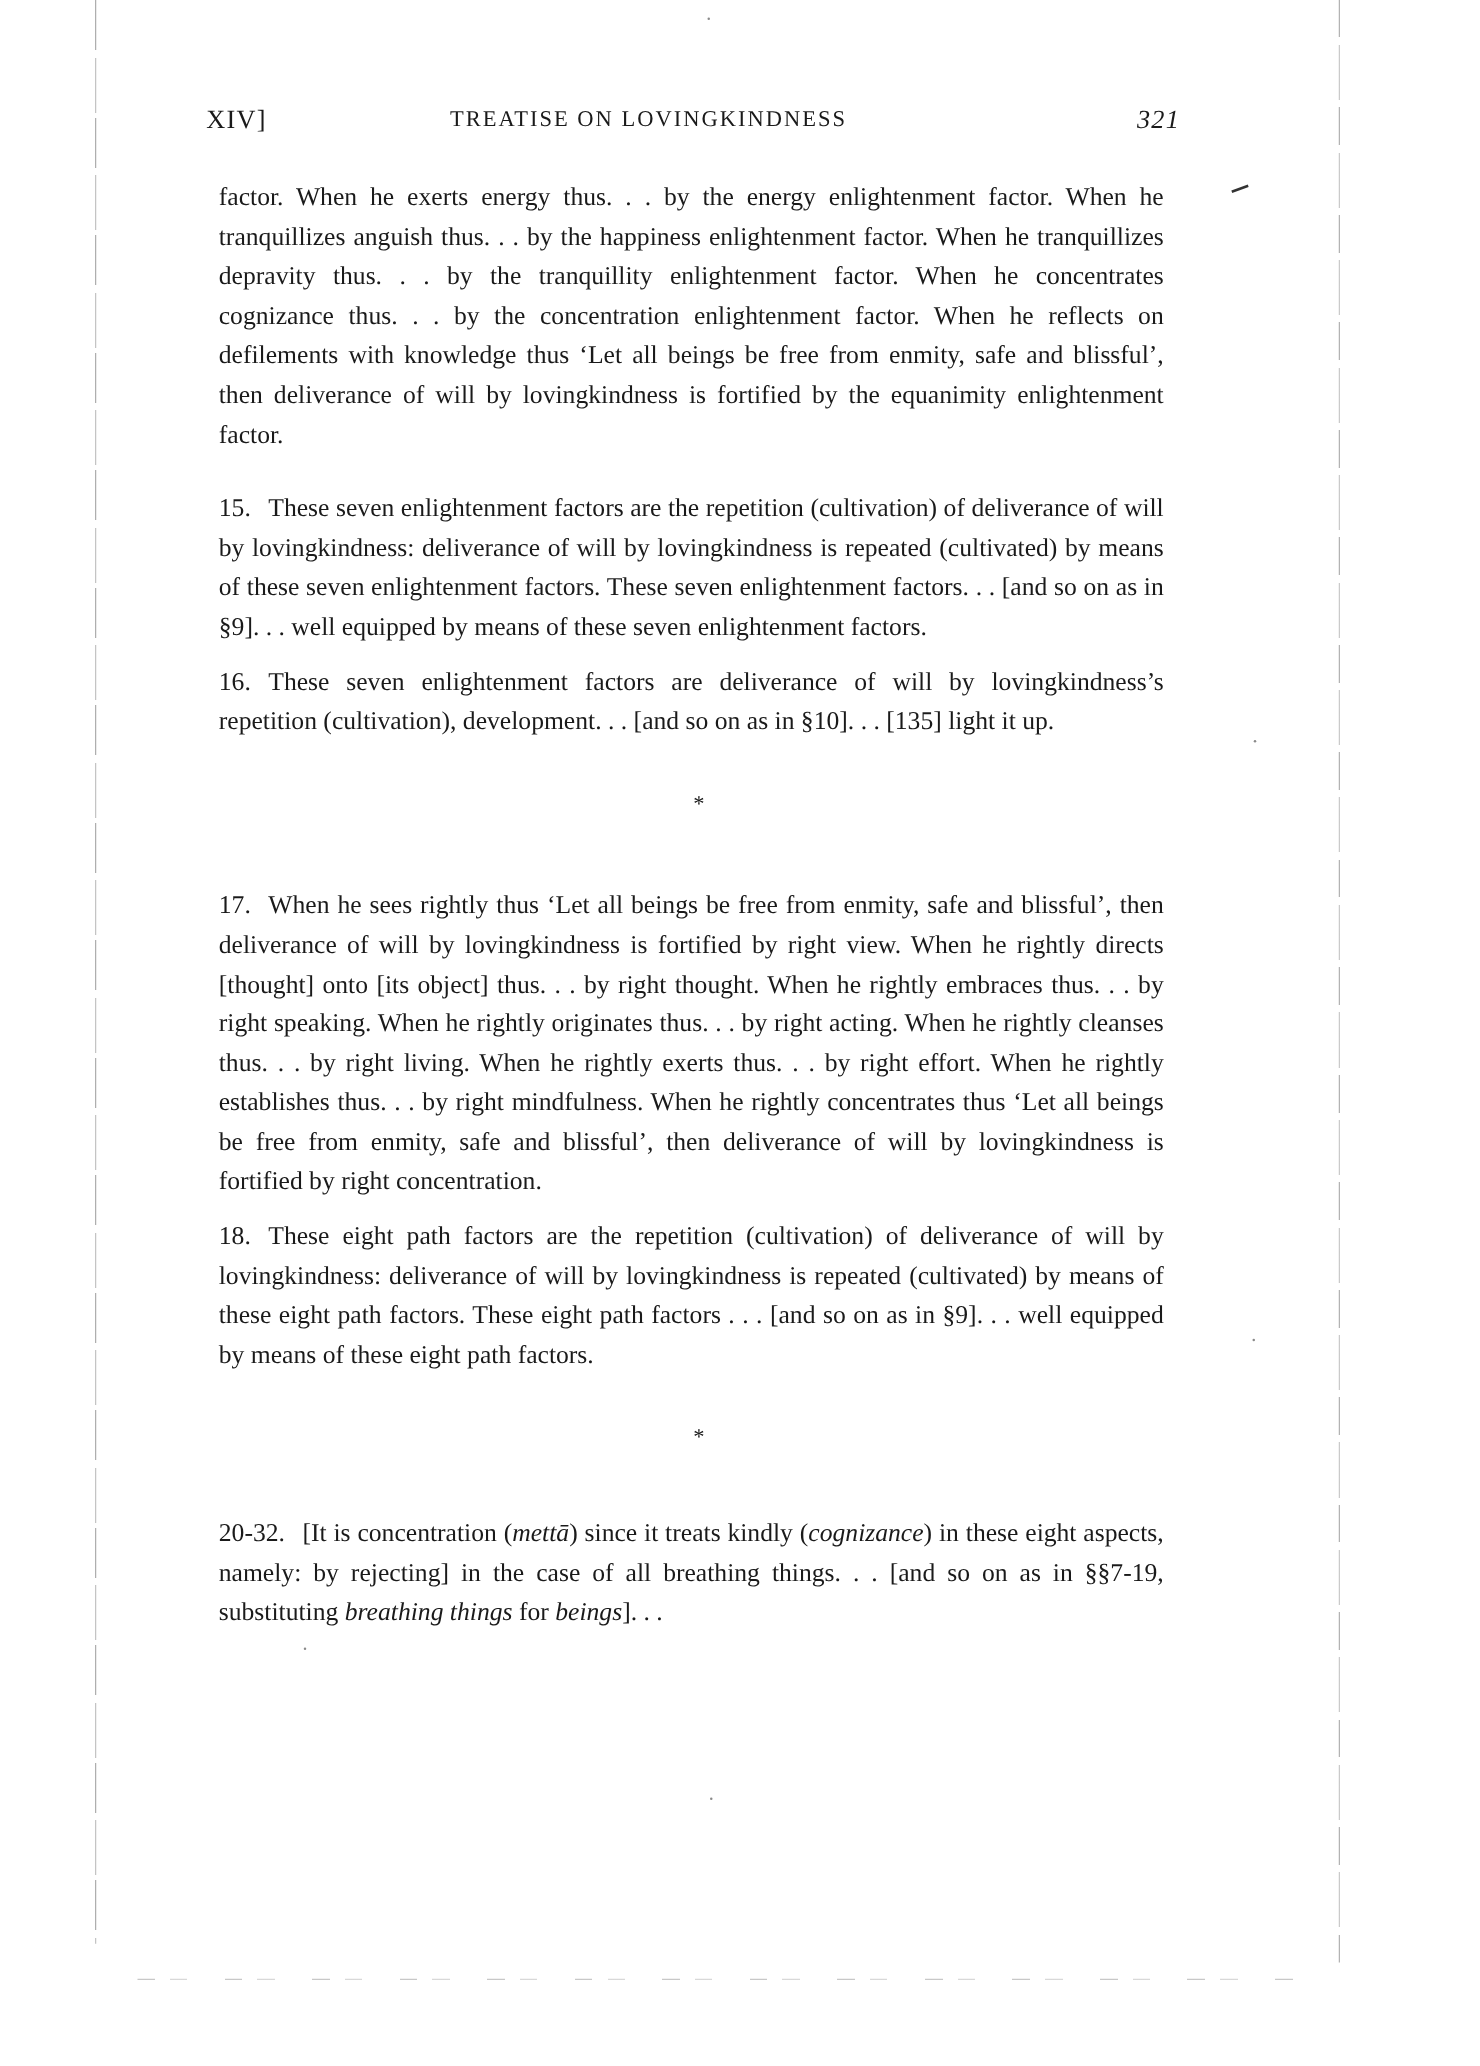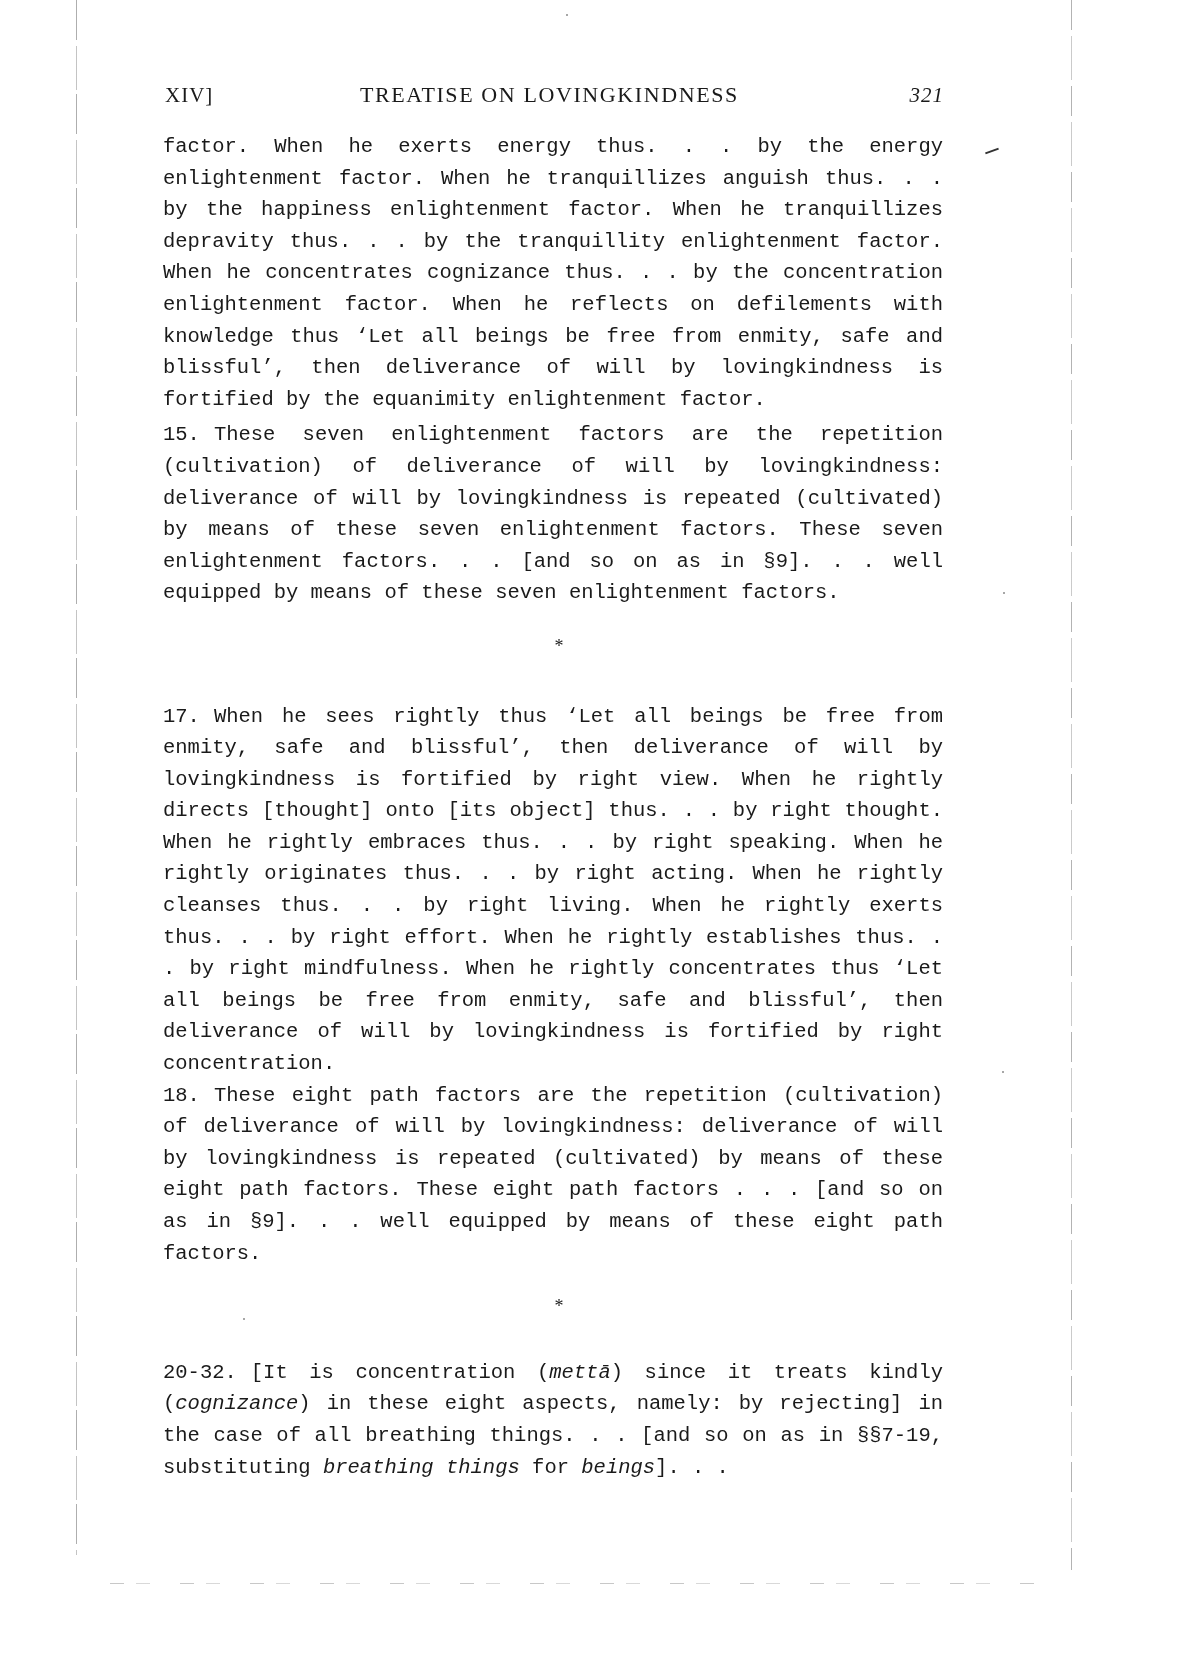--- a/index.html
+++ b/index.html
@@ -65,43 +65,42 @@
       left: 0;
       top: 0;
       letter-spacing: 1px;
       text-align: center;
     }
     .rh-title {
       position: absolute;
       left: 195px;
       top: 0;
       letter-spacing: 1.6px;
-      font-size: 22px;
+      font-size: 18px;
     }
     .rh-page {
       position: absolute;
       right: 21px;
       top: 0;
       letter-spacing: 1px;
       font-style: italic;
     }
 
     .body-text {
       position: absolute;
       left: 163px;
       top: 131px;
       width: 780px;
       font-size: 20.5px;
       line-height: 31.6px;
       text-align: justify;
     }
     .para {
-      margin: 0;
+      margin: 12px;
       text-align: justify;
-      font-family: Liberation Mono, monospace;
     }
     .para .num {
       display: inline-block;
       margin-right: 14px;
     }
     .asterisk {
       text-align: center;
       font-size: 18px;
       height: 31.6px;
       line-height: 31.6px;
@@ -139,20 +138,21 @@
 <header class="running-head">
   <span class="rh-chapter">XIV]</span>
   <span class="rh-title">TREATISE ON LOVINGKINDNESS</span>
   <span class="rh-page">321</span>
 </header>
 
 <main class="body-text">
   <p class="para"><span>factor. When he exerts energy thus. . . by the energy enlightenment factor. When he tranquillizes anguish thus. . . by the happiness enlightenment factor. When he tranquillizes depravity thus. . . by the tranquillity enlightenment factor. When he concentrates cognizance thus. . . by the concentration enlightenment factor. When he reflects on defilements with knowledge thus ‘Let all beings be free from enmity, safe and blissful’, then deliverance of will by lovingkindness is fortified by the equanimity enlightenment factor.</span></p>
   <div class="spacer-5"></div>
   <p class="para"><span class="num">15.</span><span>These seven enlightenment factors are the repetition (cultivation) of deliverance of will by lovingkindness: deliverance of will by lovingkindness is repeated (cultivated) by means of these seven enlightenment factors. These seven enlightenment factors. . . [and so on as in §9]. . . well equipped by means of these seven enlightenment factors.</span></p>
+  <p class="para"><span class="num">16.</span><span>These seven enlightenment factors are deliverance of will by lovingkindness’s repetition (cultivation), development. . . [and so on as in §10]. . . [135] light it up.</span></p>
   <div class="spacer-1"></div>
   <div class="asterisk">*</div>
   <div class="spacer-2"></div>
   <p class="para"><span class="num">17.</span><span>When he sees rightly thus ‘Let all beings be free from enmity, safe and blissful’, then deliverance of will by lovingkindness is fortified by right view. When he rightly directs [thought] onto [its object] thus. . . by right thought. When he rightly embraces thus. . . by right speaking. When he rightly originates thus. . . by right acting. When he rightly cleanses thus. . . by right living. When he rightly exerts thus. . . by right effort. When he rightly establishes thus. . . by right mindfulness. When he rightly concentrates thus ‘Let all beings be free from enmity, safe and blissful’, then deliverance of will by lovingkindness is fortified by right concentration.</span></p>
   <p class="para"><span class="num">18.</span><span>These eight path factors are the repetition (cultivation) of deliverance of will by lovingkindness: deliverance of will by lovingkindness is repeated (cultivated) by means of these eight path factors. These eight path factors . . . [and so on as in §9]. . . well equipped by means of these eight path factors.</span></p>
   <div class="spacer-3"></div>
   <div class="asterisk">*</div>
   <div class="spacer-4"></div>
   <p class="para"><span class="num">20-32.</span><span>[It is concentration (</span><em>mettā</em><span>) since it treats kindly (</span><em>cognizance</em><span>) in these eight aspects, namely: by rejecting] in the case of all breathing things. . . [and so on as in §§7-19, substituting </span><em>breathing things</em><span> for </span><em>beings</em><span>]. . .</span></p>
 </main>

